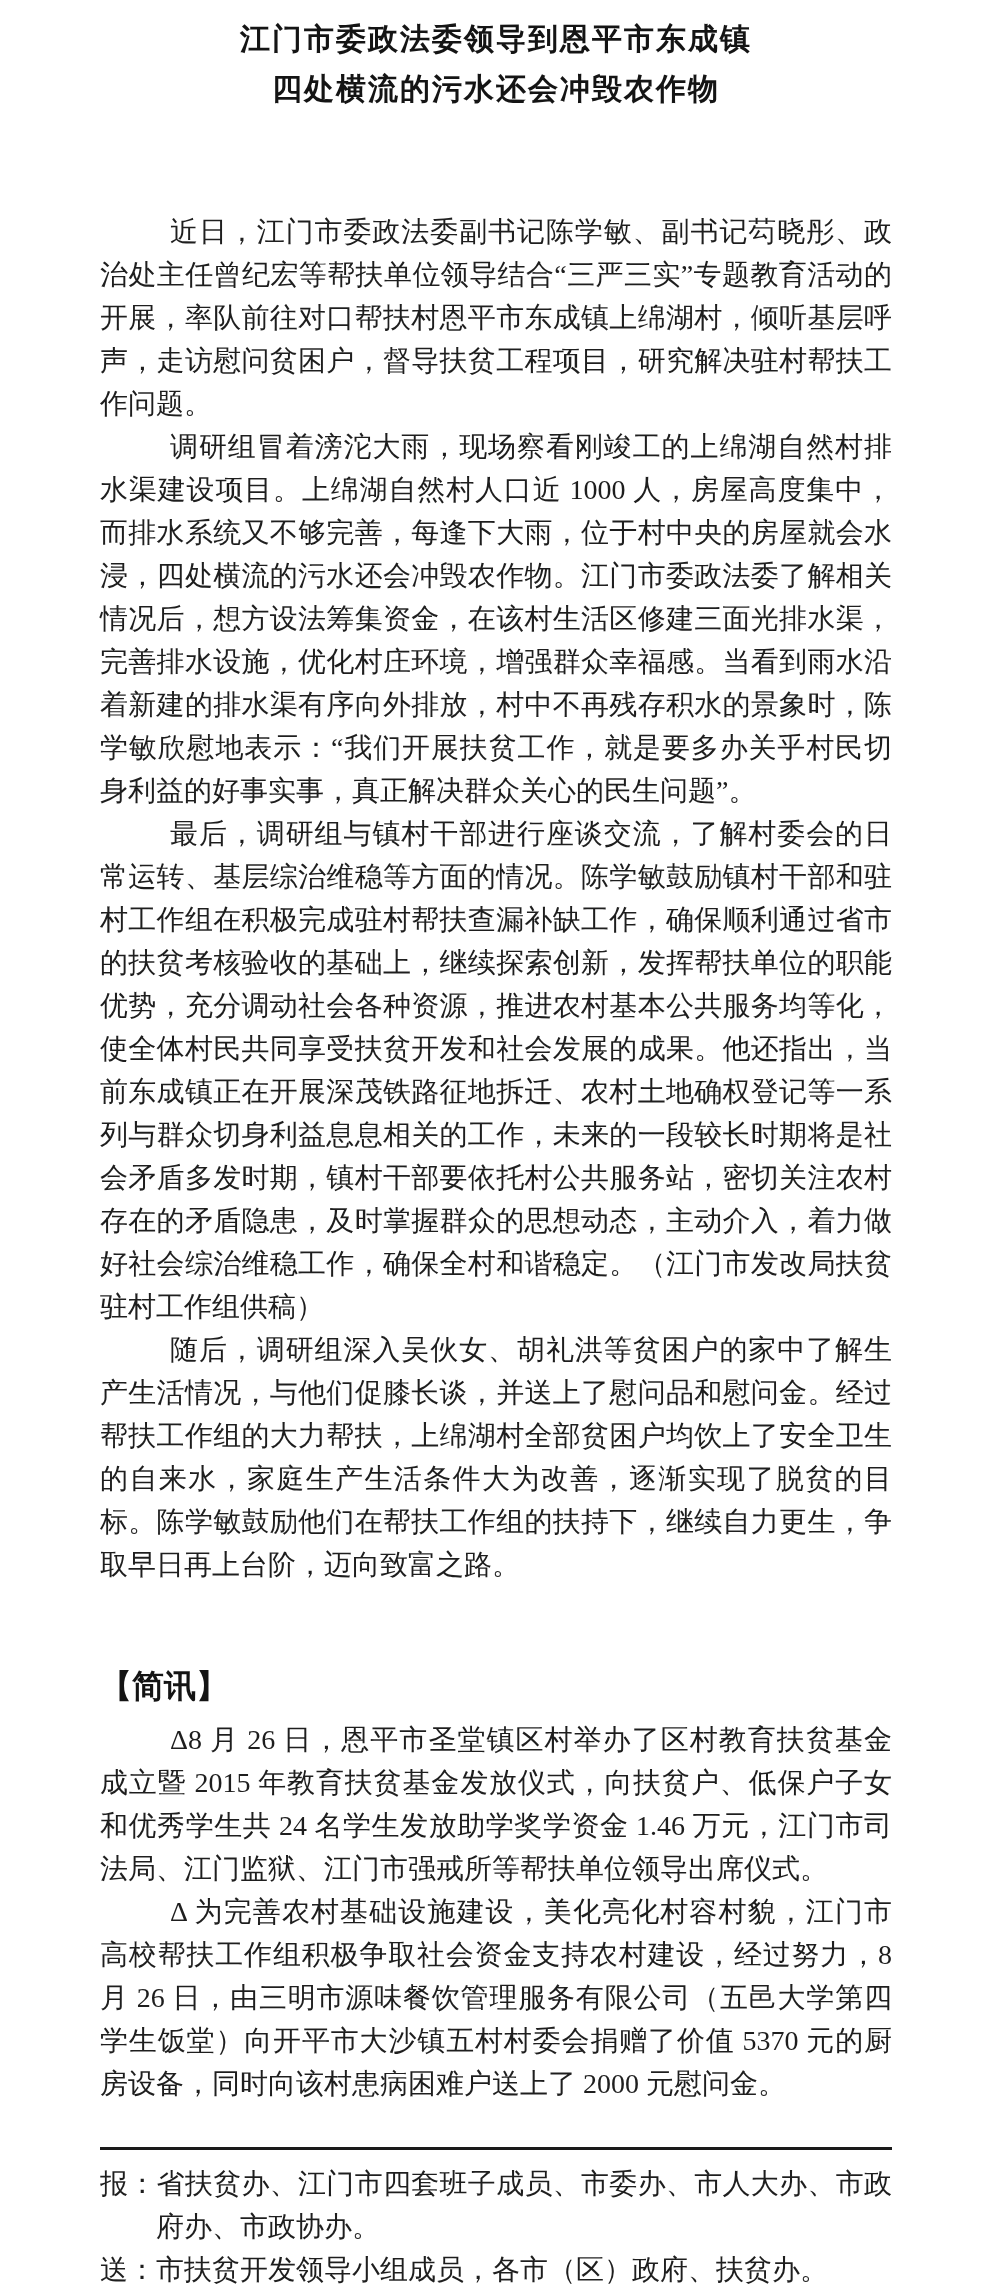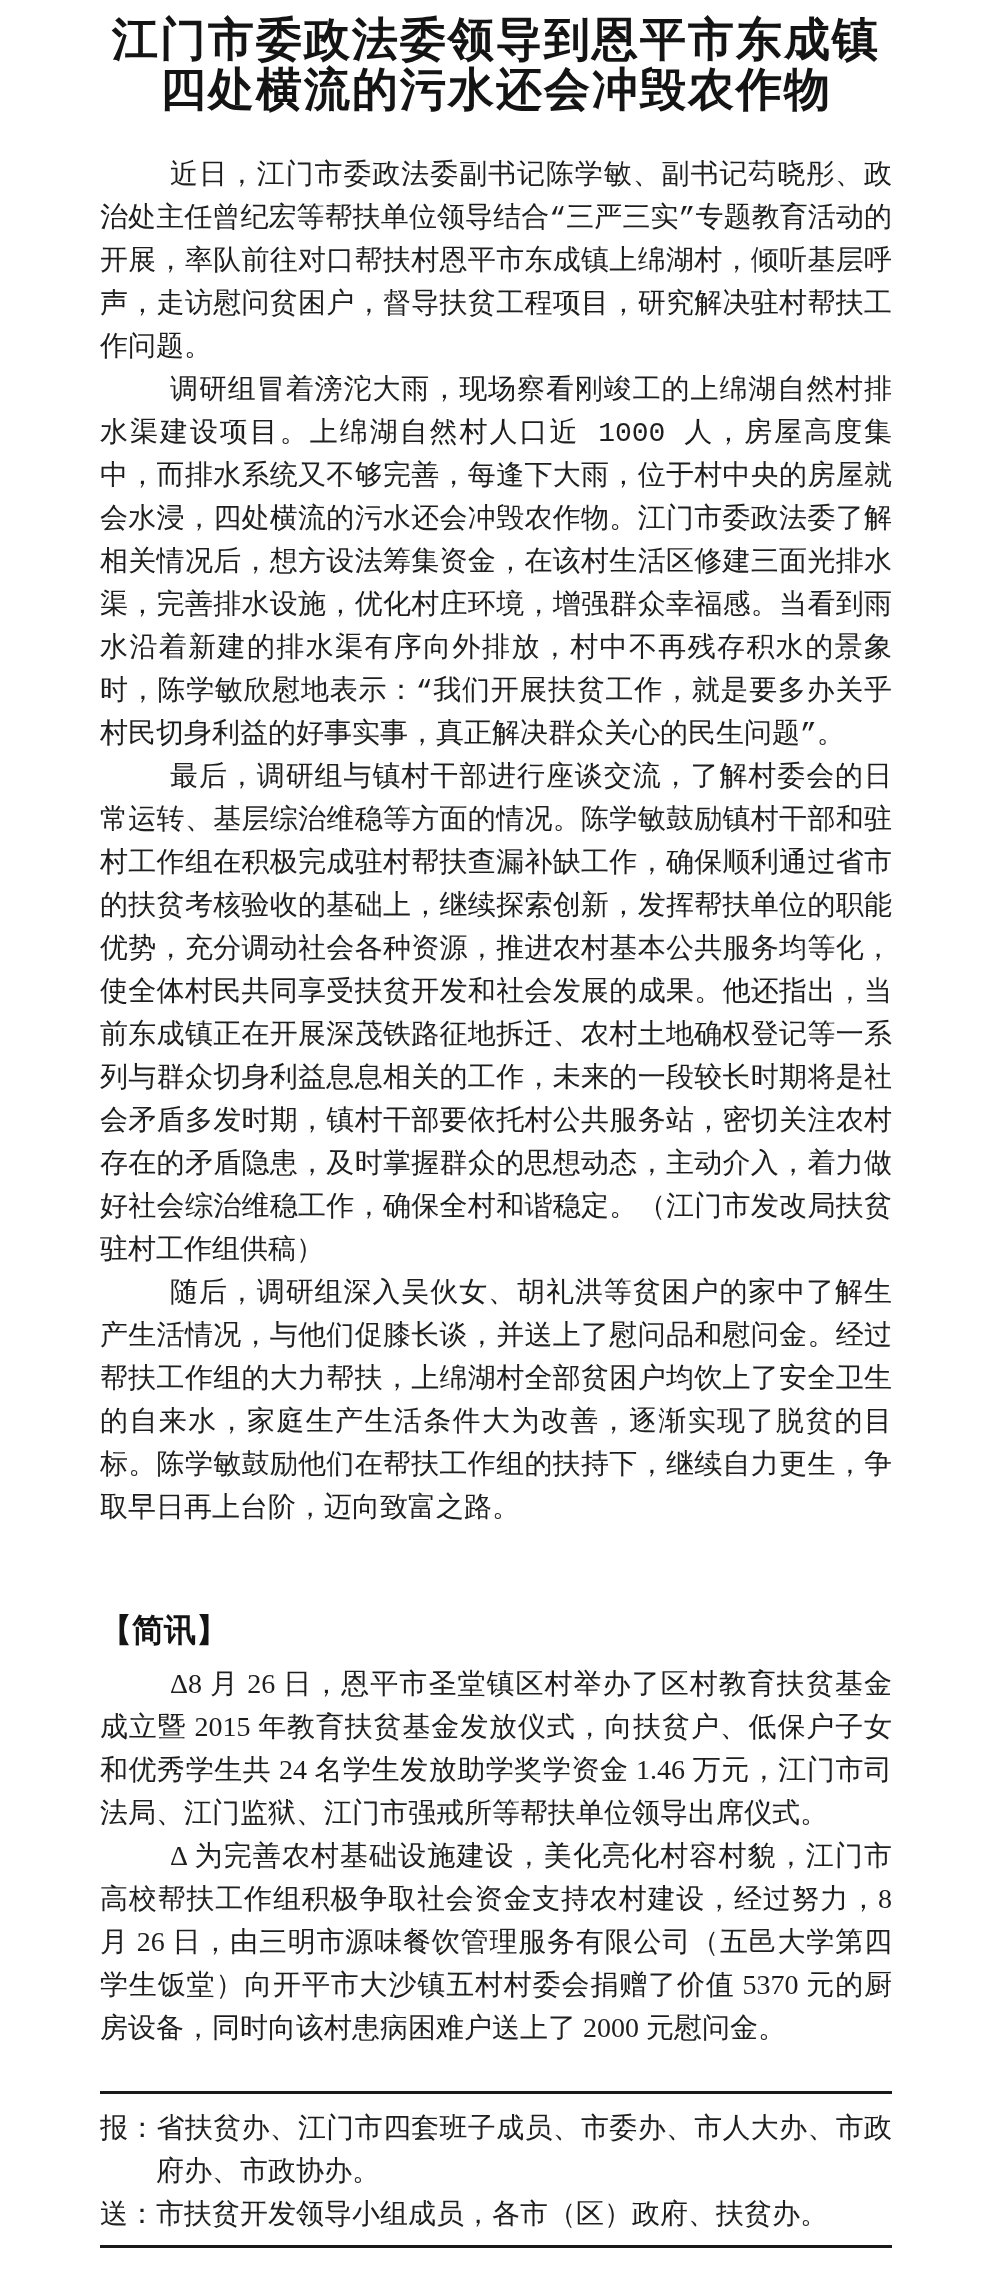--- a/index.html
+++ b/index.html
@@ -13,28 +13,27 @@
   .page {
     width: 992px;
     min-height: 2292px;
     padding: 14px 100px 30px 100px;
     background: #ffffff;
   }
   .doc-title {
     text-align: center;
     font-family: "Liberation Sans", "DejaVu Sans", sans-serif;
     font-weight: 700;
-    font-size: 46px;
+    font-size: 30px;
     line-height: 50px;
     letter-spacing: 2px;
     color: #141414;
   }
   .article {
-    margin-top: 40px;
-    font-family: Liberation Mono, monospace;
+    margin-top: 96px;
   }
   .body-para {
     font-size: 28px;
     line-height: 43px;
     text-align: justify;
     text-justify: inter-ideograph;
     text-indent: 2.5em;
     color: #1e1e1e;
   }
   .briefs-heading {

